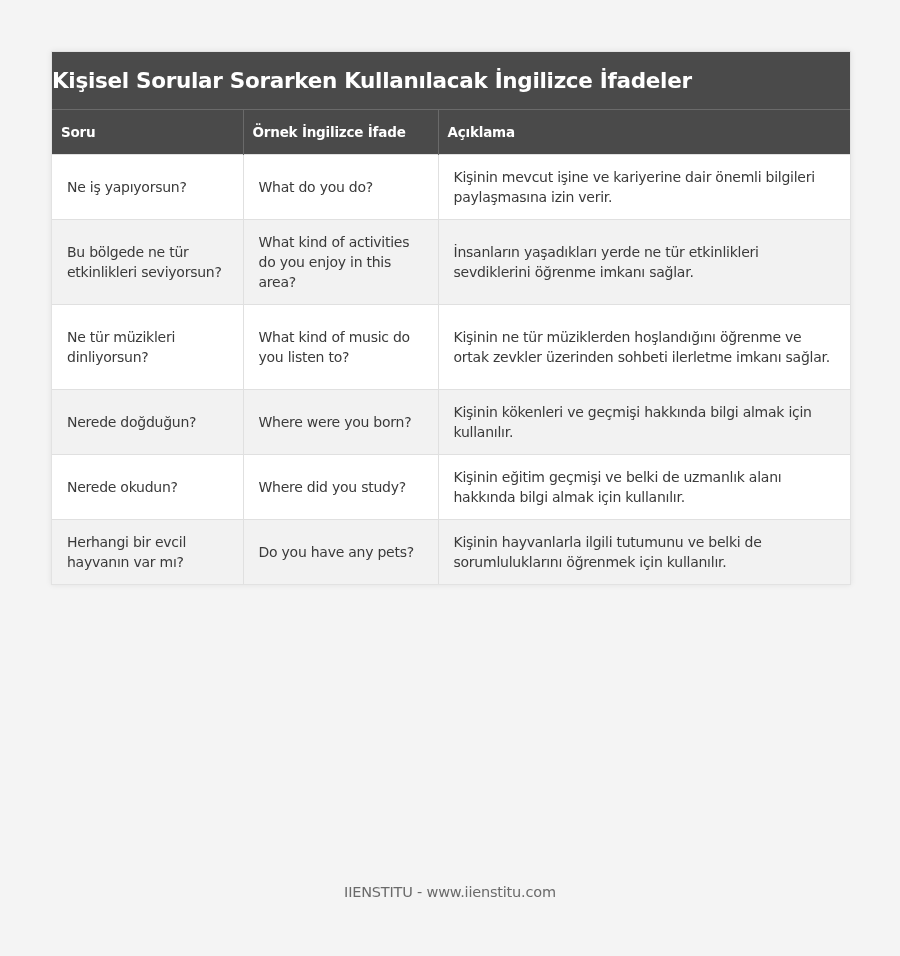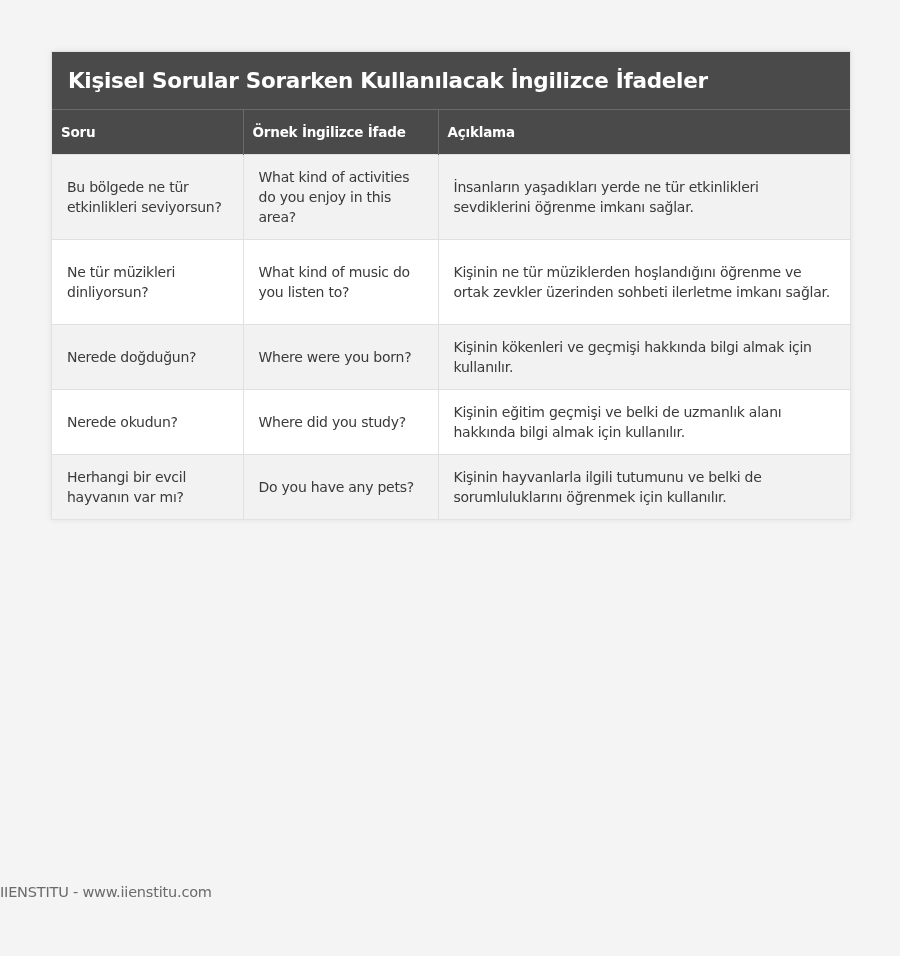--- a/index.html
+++ b/index.html
@@ -22,21 +22,20 @@
       background: #ffffff;
       box-shadow: 0 0 6px rgba(0,0,0,0.08);
       border: 1px solid #e2e2e2;
     }
     .title-bar {
       background: #4a4a4a;
       color: #ffffff;
       height: 57px;
       display: flex;
       align-items: center;
-      padding-left: 16px;
       font-size: 21.5px;
       font-weight: bold;
       letter-spacing: -0.3px;
       border-bottom: 1px solid #6a6a6a;
     }
     table {
       width: 100%;
       border-collapse: collapse;
       table-layout: fixed;
     }
@@ -68,20 +67,21 @@
     tbody td:last-child { border-right: none; }
     tbody tr.odd td { background: #ffffff; }
     tbody tr.even td { background: #f2f2f2; }
     tbody tr.h65 td { height: 64px; }
     tbody tr.h85 td { height: 84px; }
     .footer {
       position: absolute;
       left: 0;
       width: 900px;
       top: 884px;
+      text-align: center;
       color: #6a6a6a;
       font-size: 14.5px;
       letter-spacing: -0.2px;
     }
   </style>
 </head>
 <body>
 
 <div class="card">
   <div class="title-bar">Kişisel Sorular Sorarken Kullanılacak İngilizce İfadeler</div>
@@ -92,20 +92,25 @@
         <col class="c3">
     </colgroup>
     <thead>
       <tr>
         <th>Soru</th>
         <th>Örnek İngilizce İfade</th>
         <th>Açıklama</th>
       </tr>
     </thead>
     <tbody>
+      <tr class="odd h65">
+        <td>Ne iş yapıyorsun?</td>
+        <td>What do you do?</td>
+        <td>Kişinin mevcut işine ve kariyerine dair önemli bilgileri paylaşmasına izin verir.</td>
+      </tr>
       <tr class="even h85">
         <td>Bu bölgede ne tür etkinlikleri seviyorsun?</td>
         <td>What kind of activities do you enjoy in this area?</td>
         <td>İnsanların yaşadıkları yerde ne tür etkinlikleri sevdiklerini öğrenme imkanı sağlar.</td>
       </tr>
       <tr class="odd h85">
         <td>Ne tür müzikleri dinliyorsun?</td>
         <td>What kind of music do you listen to?</td>
         <td>Kişinin ne tür müziklerden hoşlandığını öğrenme ve ortak zevkler üzerinden sohbeti ilerletme imkanı sağlar.</td>
       </tr>

